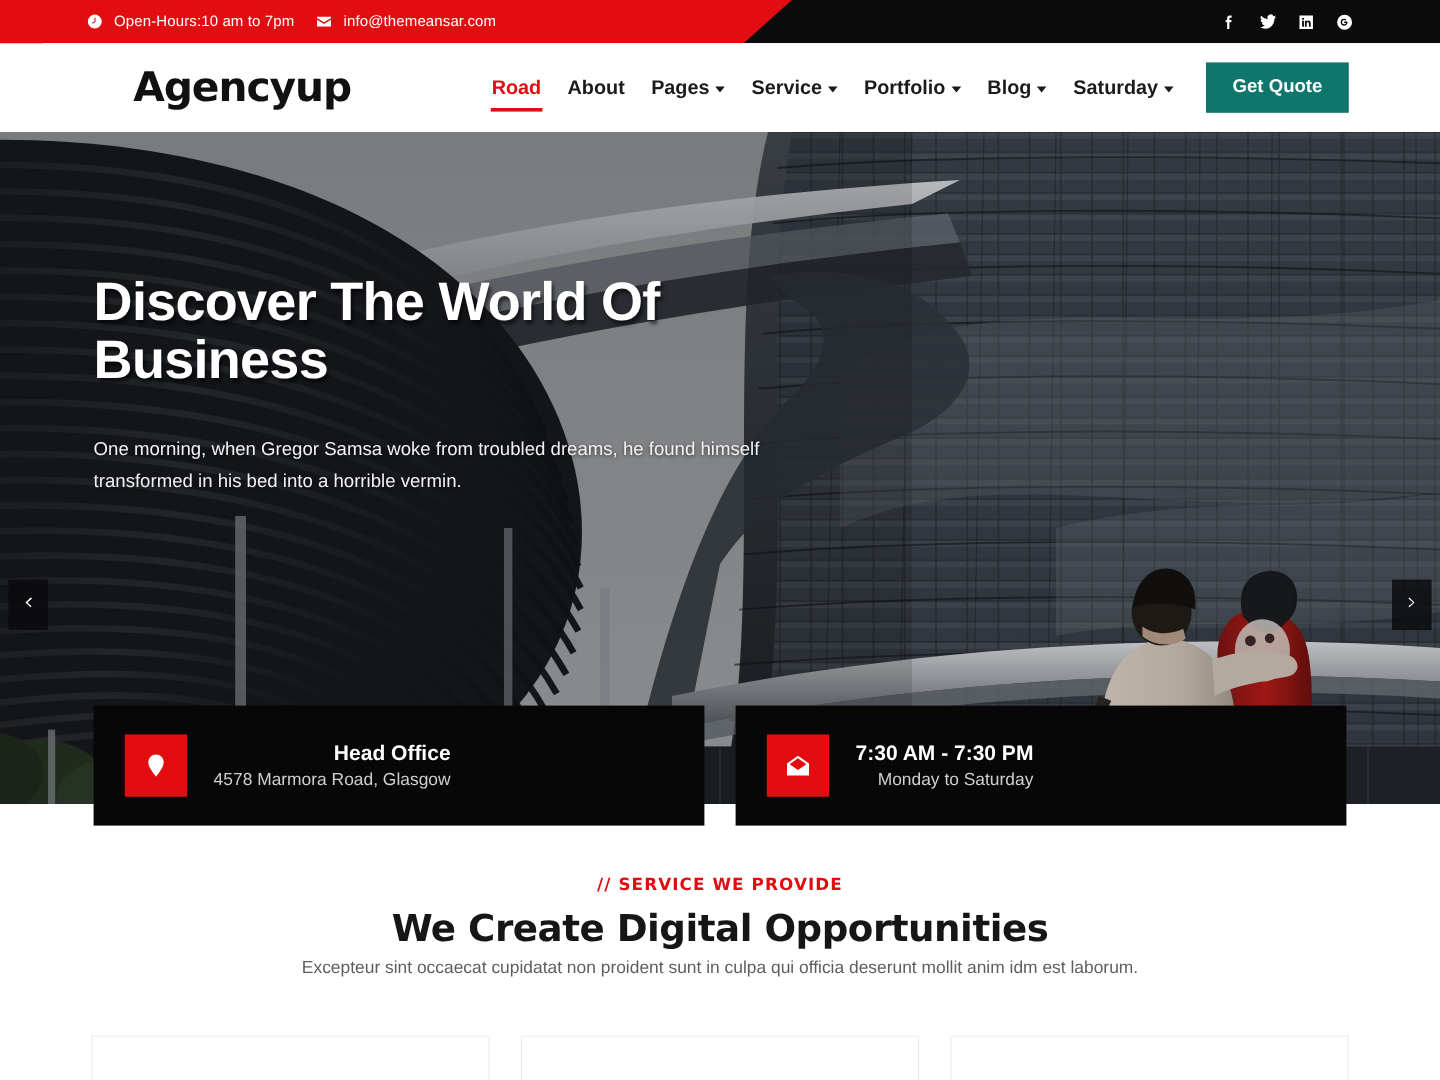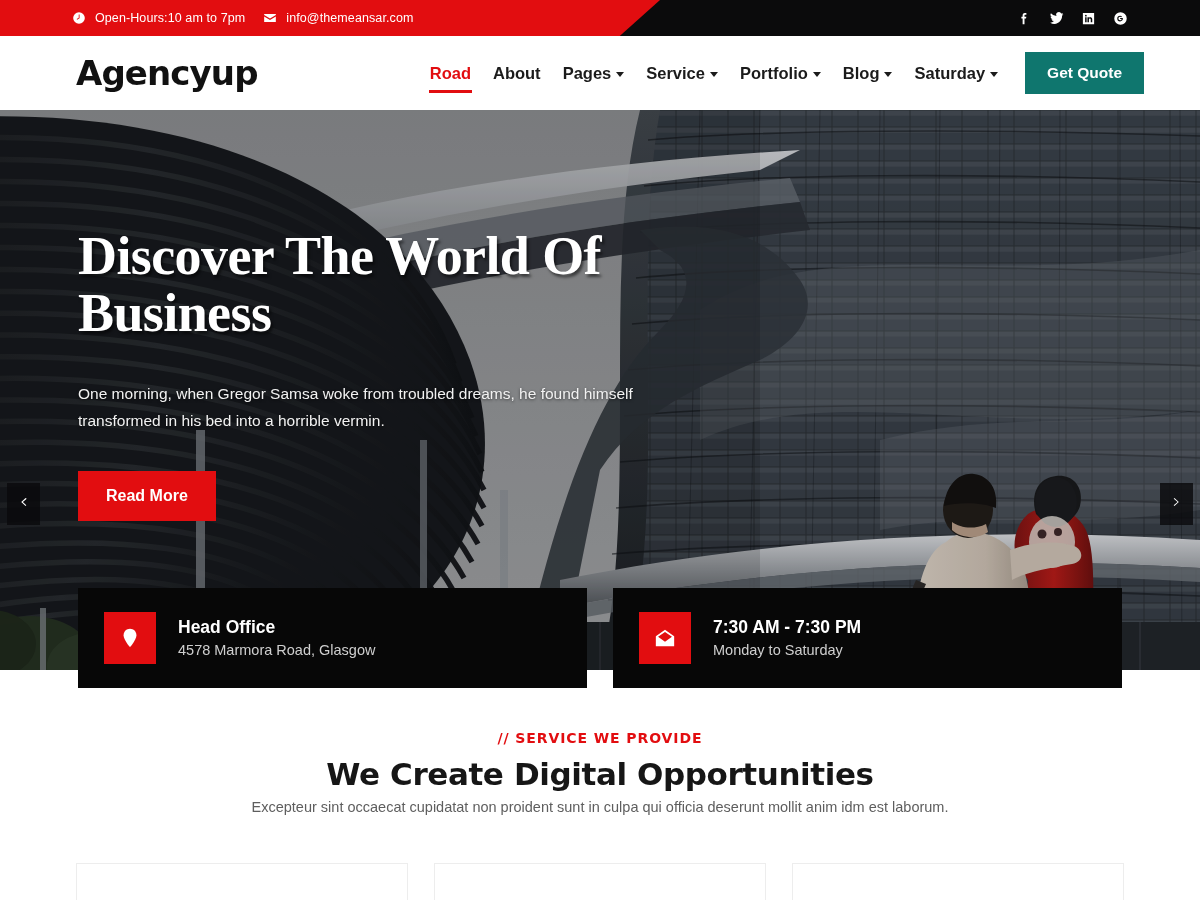--- a/index.html
+++ b/index.html
@@ -60,22 +60,23 @@
   .soc { width: 15px; height: 15px; display: inline-flex; align-items: center; justify-content: center; }
   .soc svg { width: 15px; height: 15px; fill: #ffffff; }
 
   
   .navbar {
     position: relative;
     height: 74px;
     background: #ffffff;
     display: flex;
     align-items: center;
-    padding: 0 56px 0 76px;
+    padding: 0 76px 0 76px;
     z-index: 5;
+    margin-left: 35px;
   }
   .brand {
     font-size: 34px;
     font-weight: 900;
     color: #111111;
     letter-spacing: -0.9px;
     font-family: "DejaVu Sans", sans-serif;
     line-height: 1;
   }
   .nav-right {
@@ -144,25 +145,25 @@
 
   .hero-content {
     position: absolute;
     left: 78px;
     top: 118px;
     z-index: 3;
     width: 640px;
   }
   .hero-title {
     color: #ffffff;
-    font-size: 54px;
+    font-size: 45px;
     font-weight: 900;
     line-height: 1.06;
     letter-spacing: -0.6px;
-    font-family: Liberation Serif, serif;
+    font-family: Liberation Sans, sans-serif;
     text-shadow: 2px 3px 3px rgba(0,0,0,.55);
   }
   .hero-sub {
     margin-top: 39px;
     color: #f2f2f2;
     font-size: 15.5px;
     line-height: 1.72;
     max-width: 580px;
     text-shadow: 0 1px 3px rgba(0,0,0,.6);
   }
@@ -202,20 +203,21 @@
     z-index: 7;
   }
   .info-card {
     flex: 1;
     background: #070707;
     height: 100px;
     display: flex;
     align-items: center;
     padding: 0 26px;
     gap: 22px;
+    text-align: right;
   }
   .info-ico {
     width: 52px; height: 52px;
     background: #e20d10;
     display: flex; align-items: center; justify-content: center;
     flex: 0 0 52px;
   }
   .info-ico svg { width: 22px; height: 22px; fill: #ffffff; }
   .info-txt { display: flex; flex-direction: column; gap: 7px; }
   .info-title { color: #ffffff; font-size: 17.5px; font-weight: 700; line-height: 1; }
@@ -533,21 +535,20 @@
         </g>
       </svg>
     </div>
 
     <div class="hero-content">
       <h1 class="hero-title">
         <span>Discover The World Of</span><br>
         <span>Business</span>
       </h1>
       <p class="hero-sub">One morning, when Gregor Samsa woke from troubled dreams, he found himself transformed in his bed into a horrible vermin.</p>
-      <button class="hero-btn">Read More</button>
     </div>
 
     <div class="car-arrow left">
       <span>
         <svg viewBox="0 0 24 24">
             <path d="M16.5 3.2L7 12l9.5 8.8 1.6-1.9L10.6 12l8.5-6.9z"></path>
           </svg>
       </span>
     </div>
     <div class="car-arrow right">

